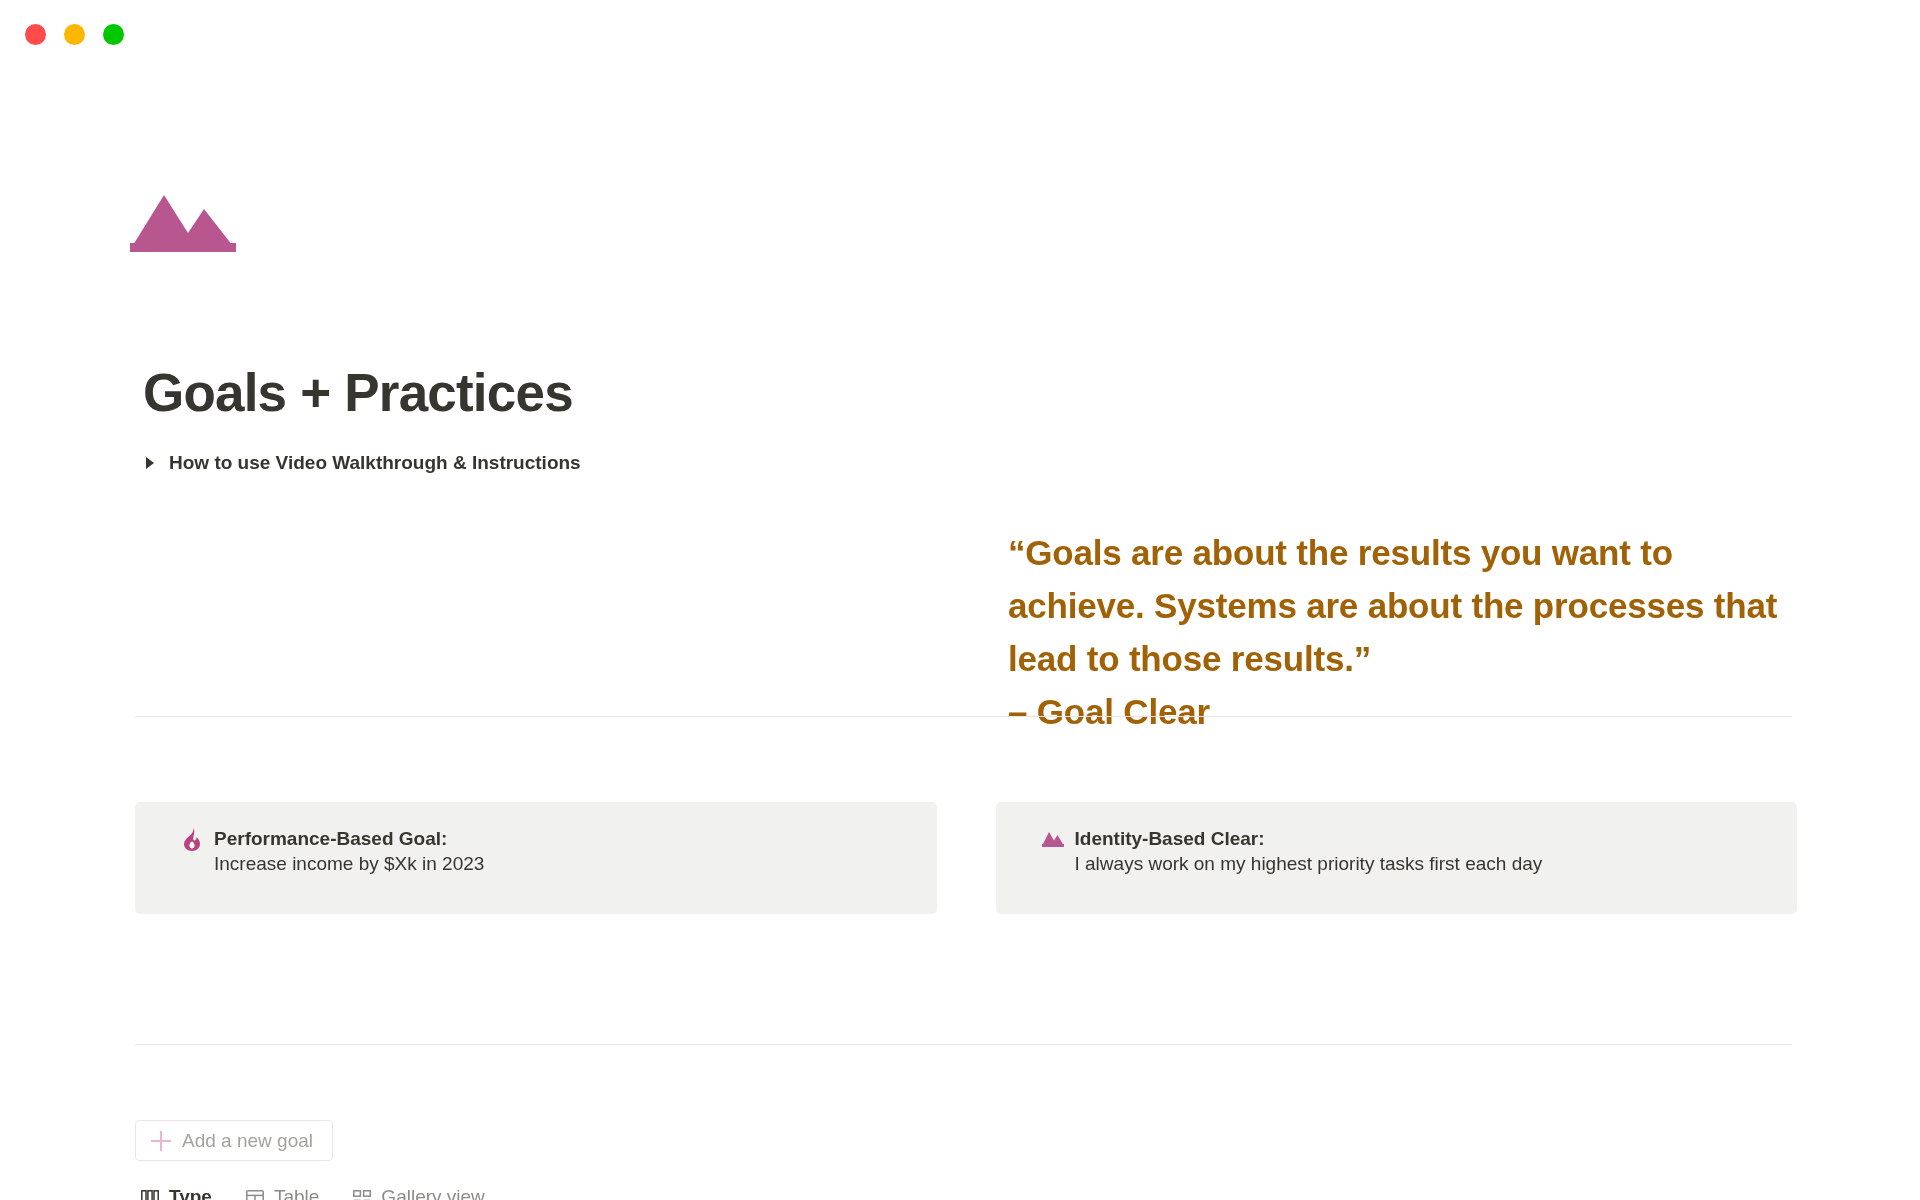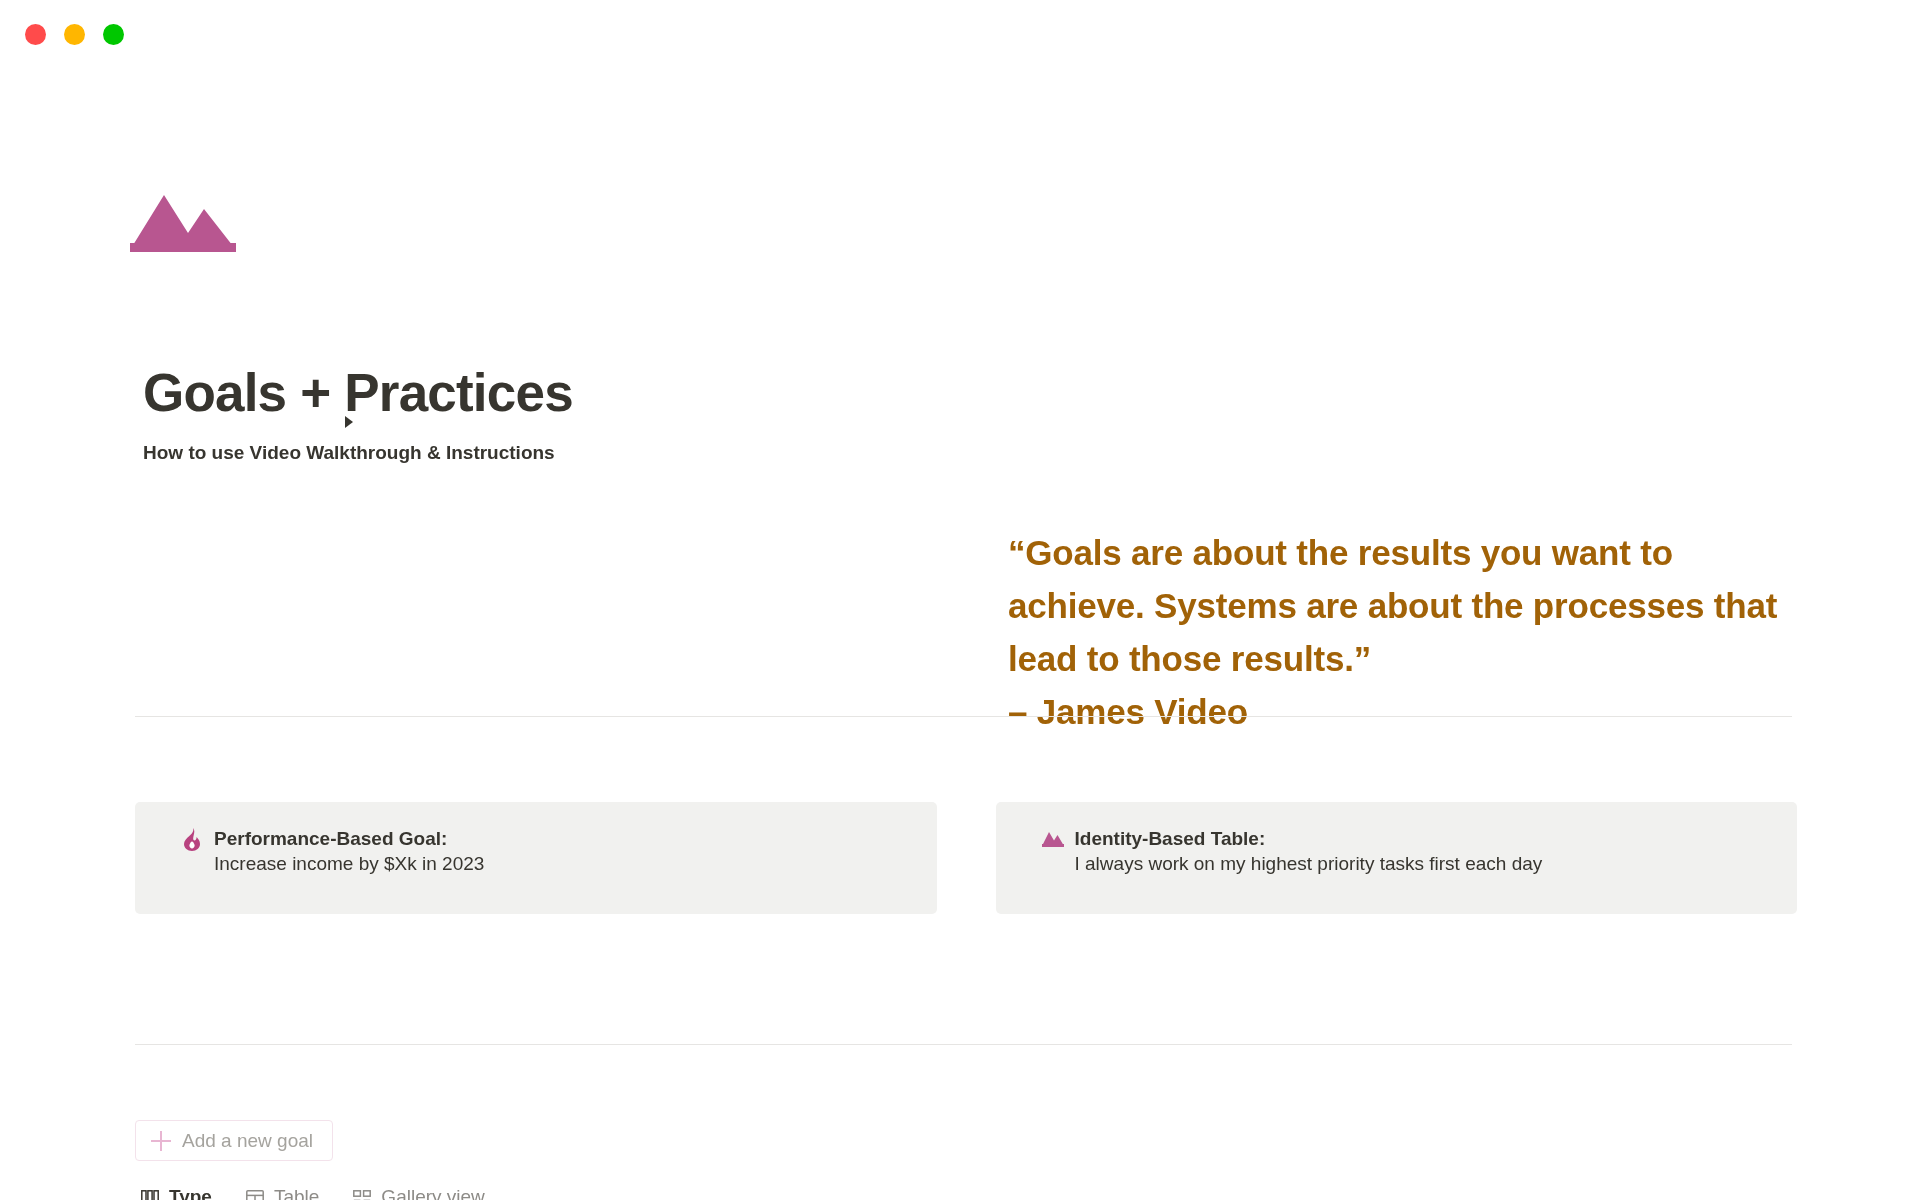--- a/index.html
+++ b/index.html
@@ -70,26 +70,25 @@
     font-size: 53px;
     font-weight: bold;
     letter-spacing: -0.8px;
     color: #37352f;
     white-space: nowrap;
     line-height: 1;
   }
 
   .toggle-row {
     position: absolute;
-    top: 352px;
+    top: 390px;
     left: 13px;
     display: flex;
     align-items: center;
     gap: 12px;
-    flex-direction: column;
   }
   .toggle-arrow {
     width: 14px;
     height: 16px;
     display: flex;
     align-items: center;
     justify-content: center;
   }
   .toggle-arrow svg { width: 10px; height: 12px; display:block; }
   .toggle-label {
@@ -256,21 +255,21 @@
         <span class="toggle-arrow">
           <svg viewBox="0 0 10 12" xmlns="http://www.w3.org/2000/svg" aria-hidden="true">
             <path d="M1 0 L9 6 L1 12 Z" fill="#37352f"></path>
           </svg>
         </span>
         <span class="toggle-label">How to use Video Walkthrough &amp; Instructions</span>
       </div>
 
       <div class="quote">
         <span>“Goals are about the results you want to achieve. Systems are about the processes that lead to those results.”</span>
-        <span class="attrib">– James Video</span>
+        <span class="attrib">– Goal Clear</span>
       </div>
 
       <div class="divider top"></div>
 
       <div class="cards">
 
         <div class="card">
           <div class="card-head">
             <span class="card-icon">
               <svg width="20" height="23" viewBox="0 0 20 23" xmlns="http://www.w3.org/2000/svg" aria-hidden="true">
@@ -284,21 +283,21 @@
         </div>
 
         <div class="card">
           <div class="card-head">
             <span class="card-icon">
               <svg width="22" height="16" viewBox="0 0 22 16" xmlns="http://www.w3.org/2000/svg" aria-hidden="true">
                 <path d="M0 15 L7 1 L12 9.5 L15.5 4 L22 15 Z" fill="#b85690"></path>
                 <rect x="0" y="13" width="22" height="3" fill="#b85690"></rect>
               </svg>
             </span>
-            <span class="card-title">Identity-Based Table:</span>
+            <span class="card-title">Identity-Based Clear:</span>
           </div>
           <div class="card-body">I always work on my highest priority tasks first each day</div>
         </div>
 
       </div>
 
       <div class="divider bottom"></div>
 
       <div class="add-goal-btn">
         <span class="plus-icon"></span>

